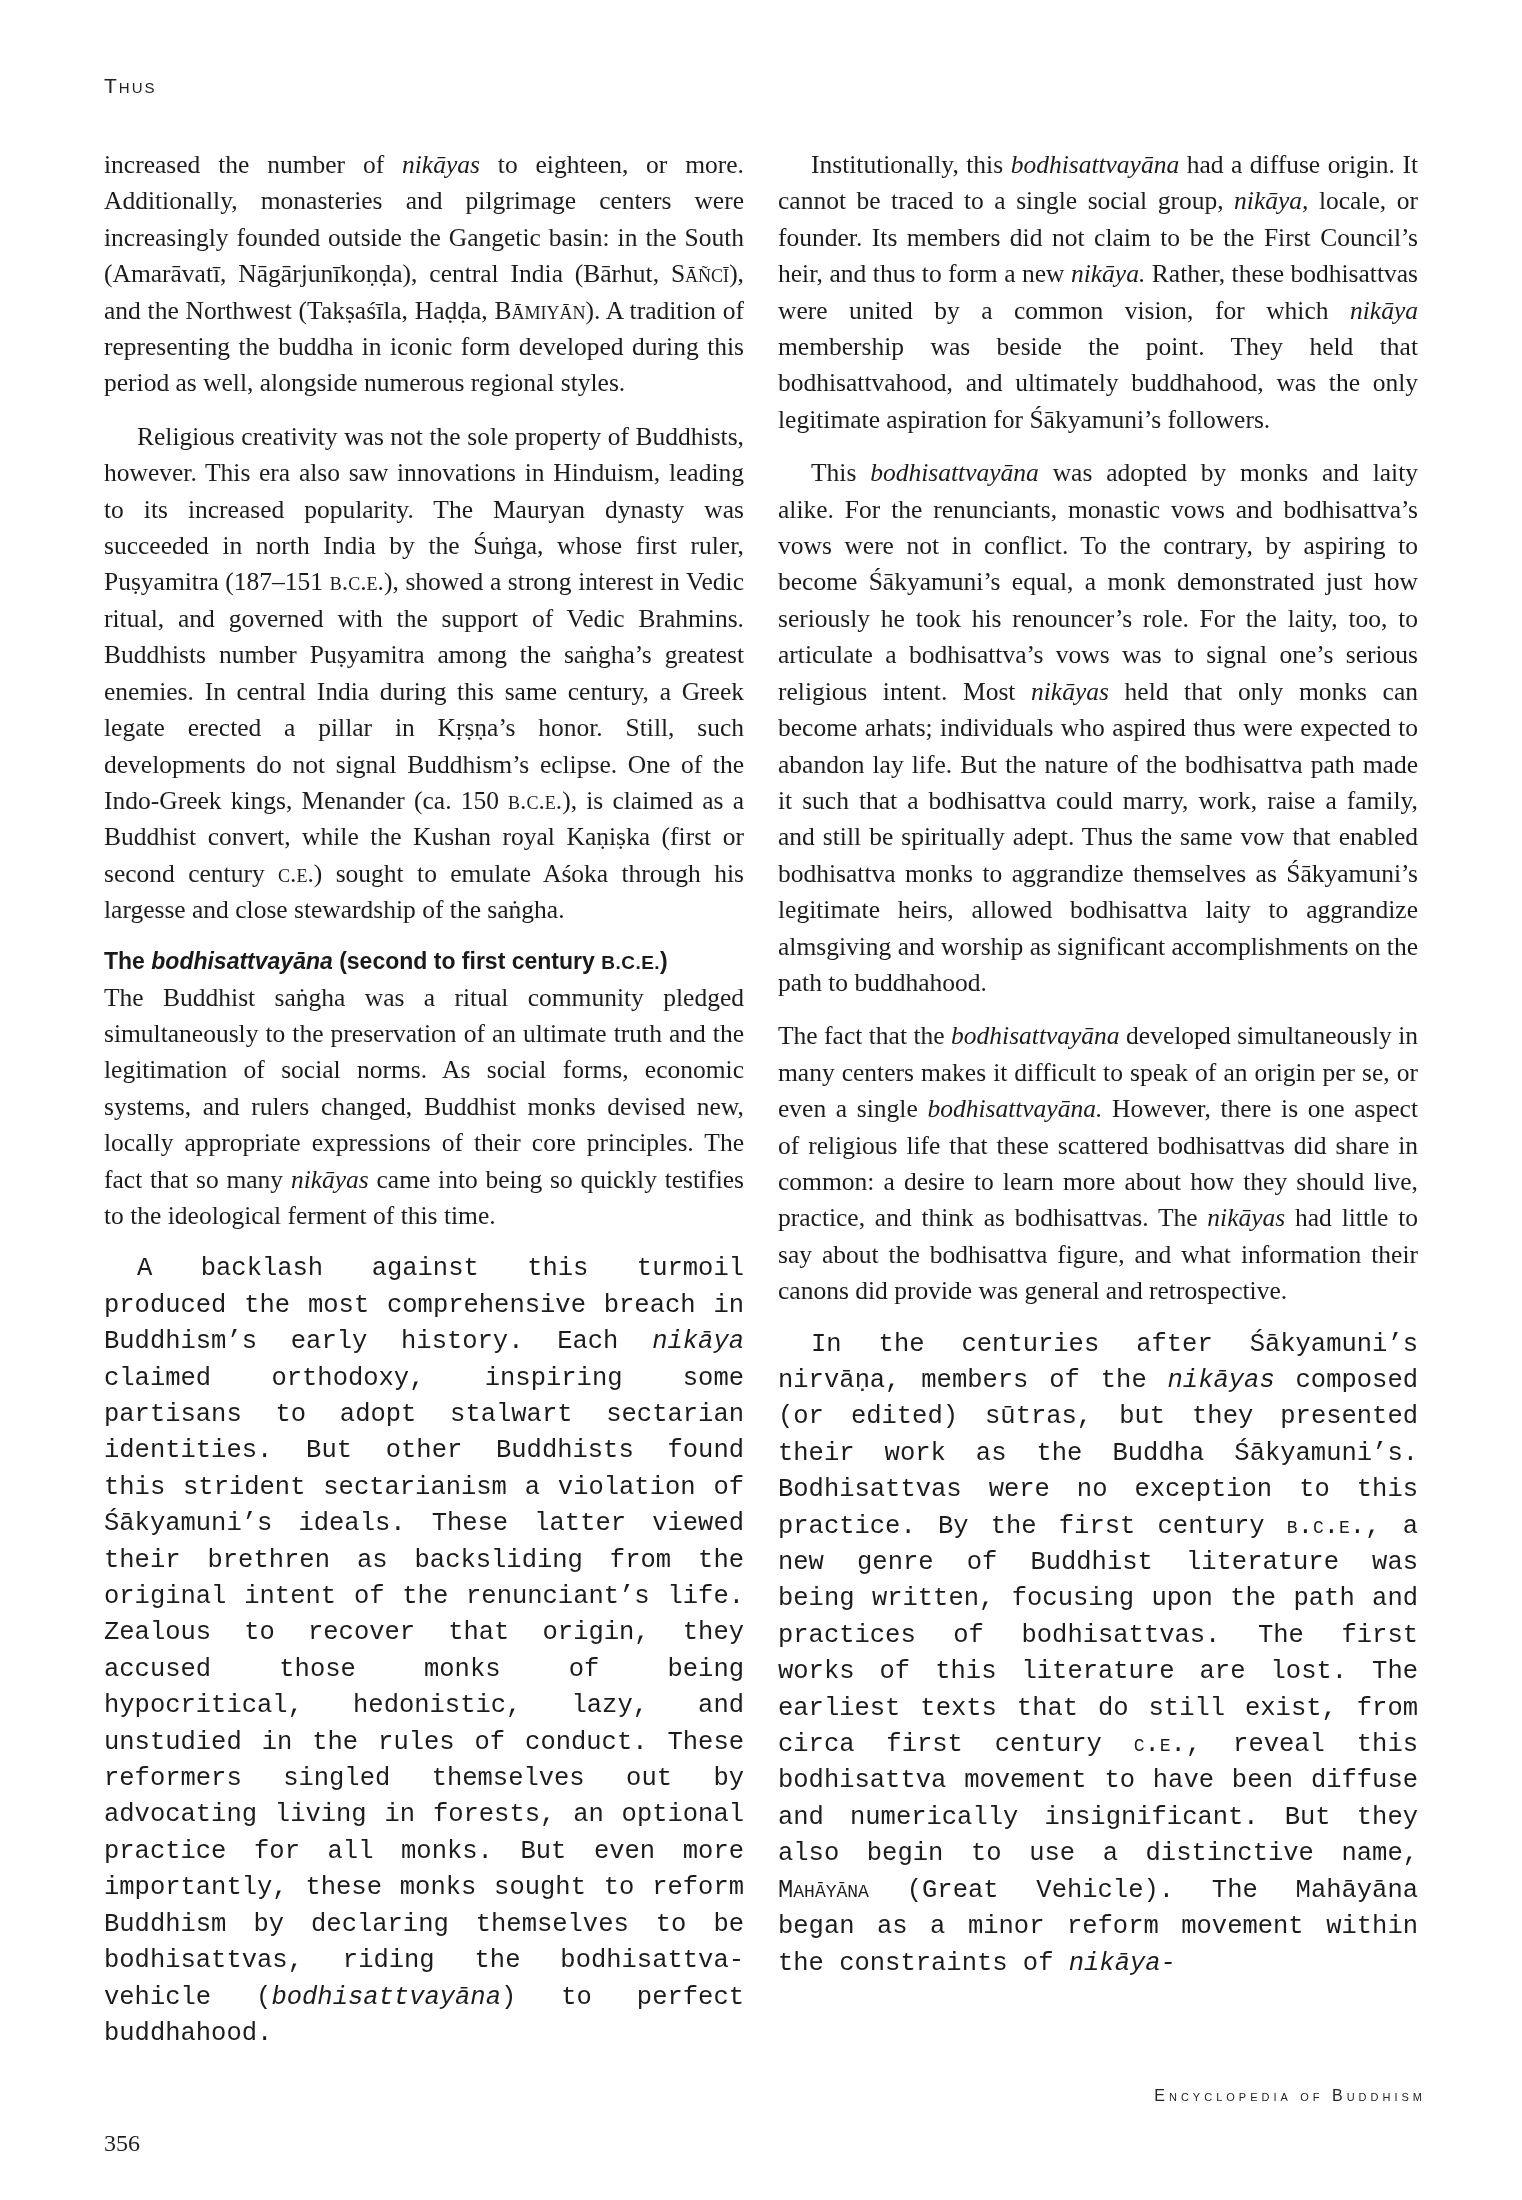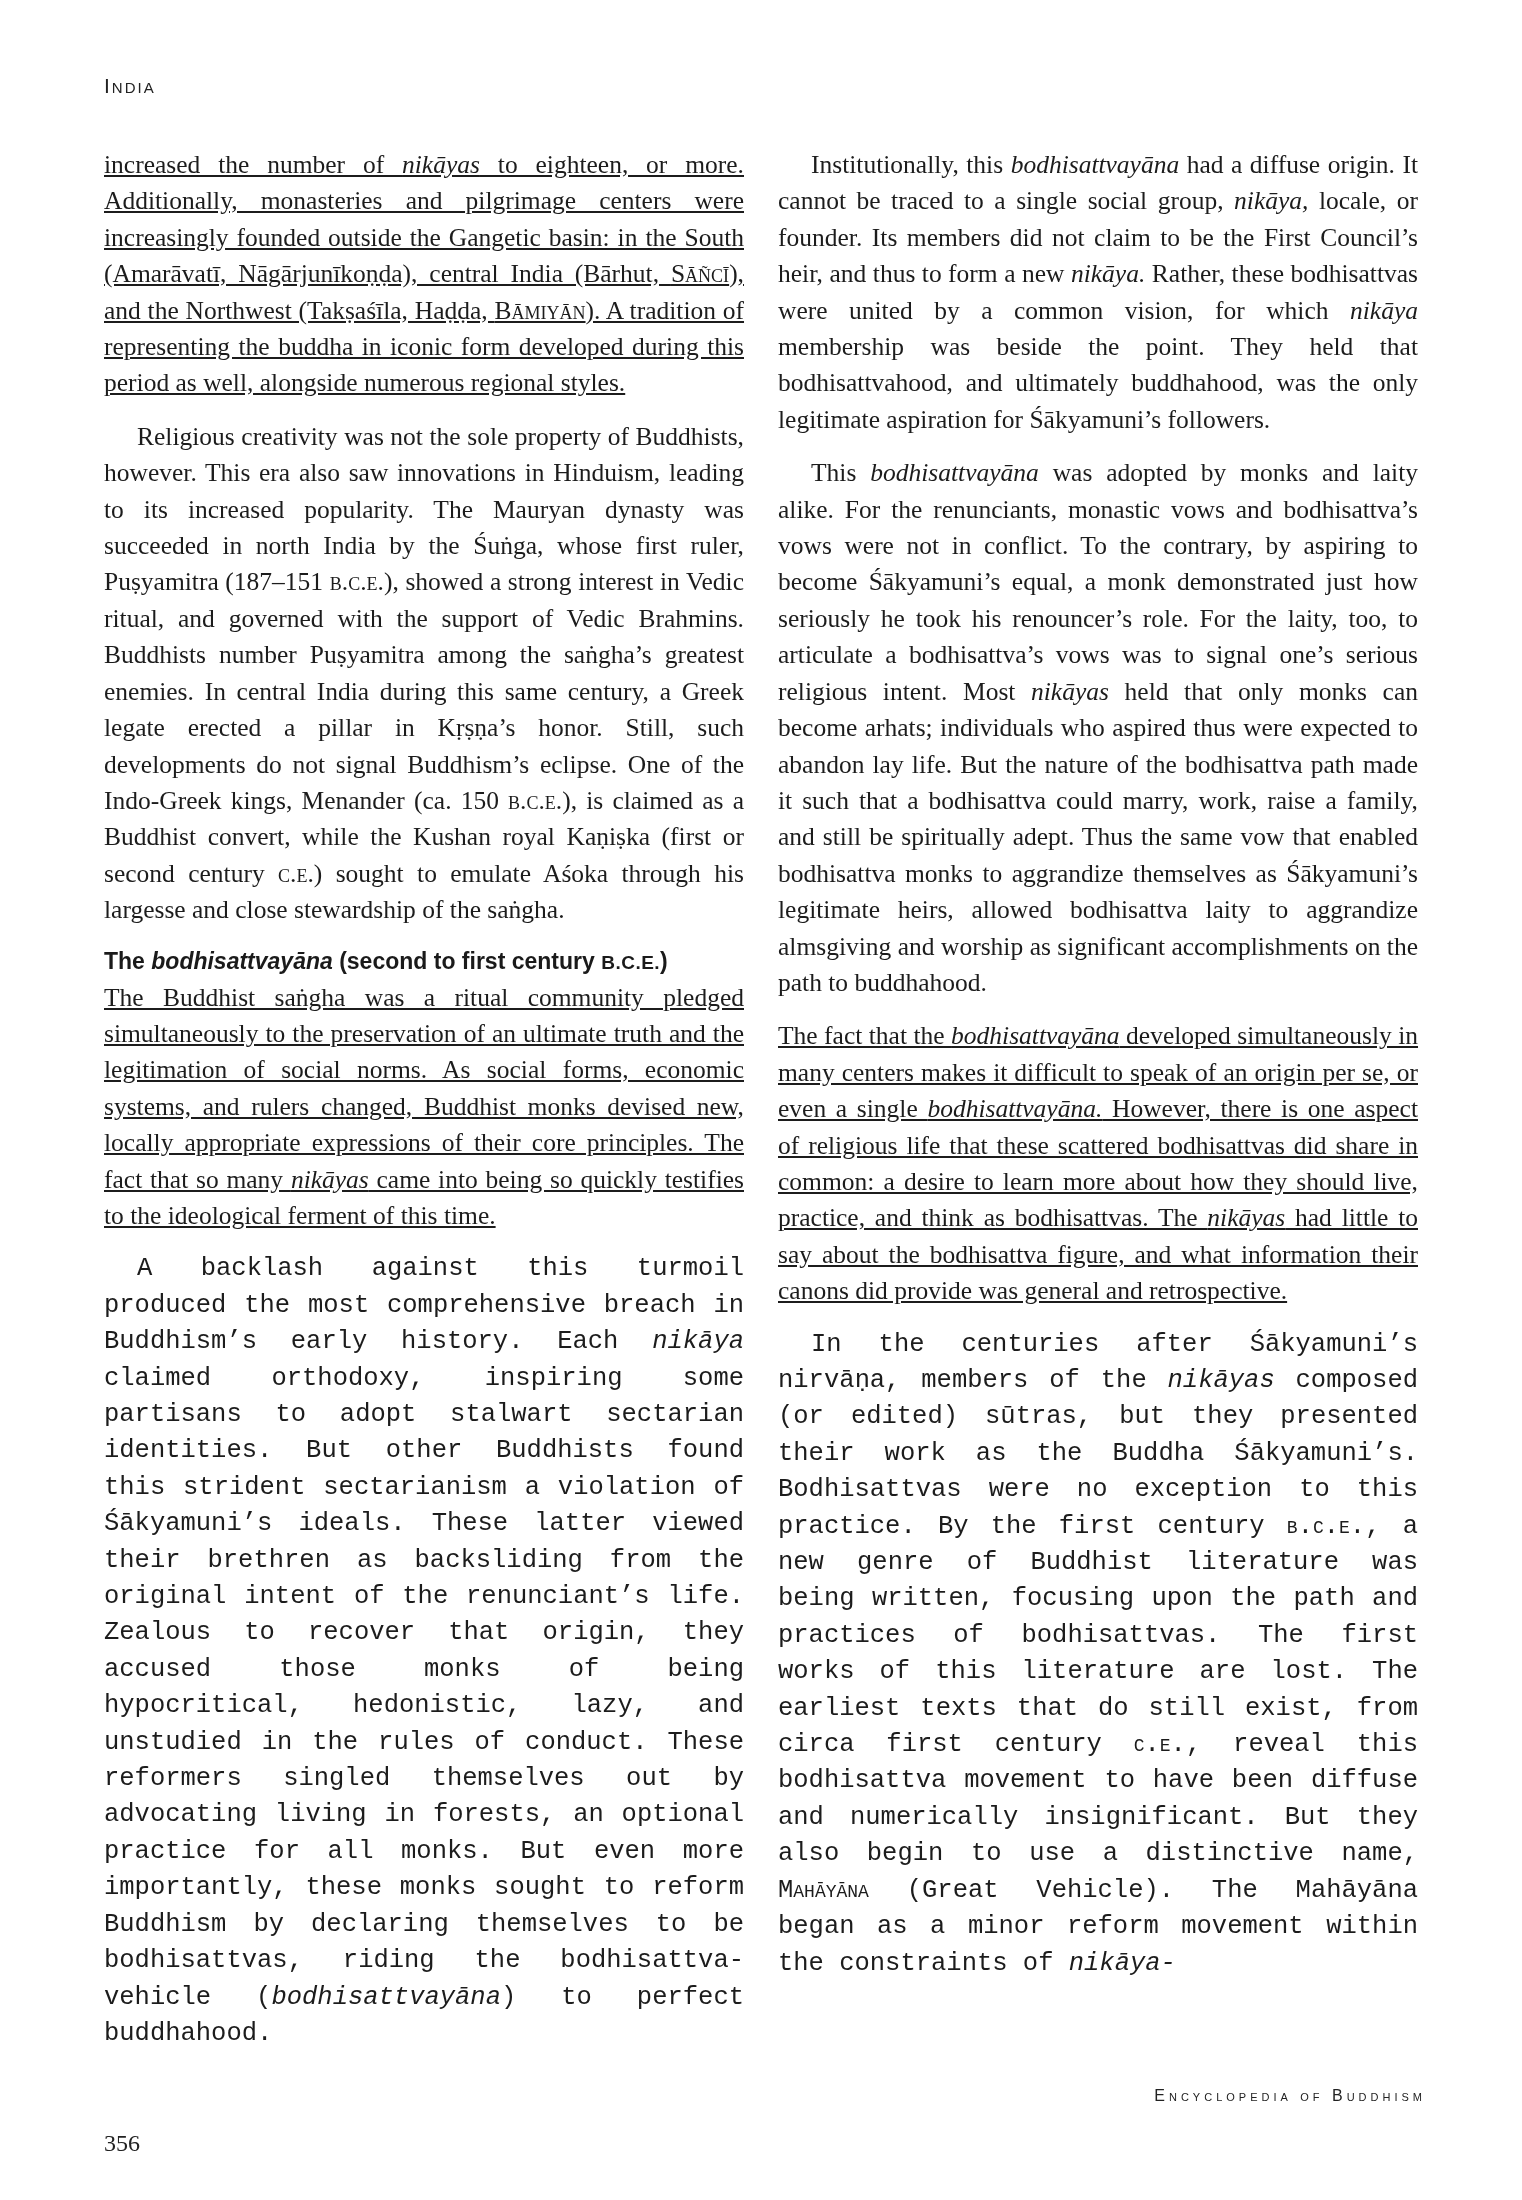--- a/index.html
+++ b/index.html
@@ -15,21 +15,21 @@
     color: #222;
   }
   .column {
     position: absolute; top: 147px; width: 640px;
     font-size: 25.5px; line-height: 36.4px;
     text-align: justify; hyphens: auto;
   }
   .col-left { left: 104px; }
   .col-right { left: 778px; width: 434px; width: 640px; }
   .column p { margin: 0 0 17px 0; text-indent: 33px; }
-  .column p.noindent { text-indent: 0; text-decoration: underline; }
+  .column p.noindent { text-indent: 0; }
   .column p.last { margin-bottom: 0; font-family: Liberation Mono, monospace; }
   .sc { font-variant: small-caps; }
   em { font-style: italic; }
   h3 {
     font-family: "Liberation Sans", "DejaVu Sans", sans-serif;
     font-weight: bold; font-size: 23px; line-height: 30px;
     margin: 16px 0 2px 0; text-align: left; color: #1a1a1a;
   }
   h3 em { font-style: italic; }
   h3 .sc { font-size: 19px; font-variant: normal; text-transform: uppercase; letter-spacing: 0.5px; }
@@ -39,21 +39,21 @@
   }
   .foot-title {
     position: absolute; right: 96px; top: 2087px;
     font-family: "Liberation Sans", "DejaVu Sans", sans-serif;
     font-variant: small-caps; font-size: 16px; letter-spacing: 4px; color: #222;
   }
 </style>
 </head>
 <body>
 
-<div class="running-head">India</div>
+<div class="running-head">Thus</div>
 
 <div class="column col-left">
   <p class="noindent">increased the number of <em>nikāyas</em> to eighteen, or more. Additionally, monasteries and pilgrimage centers were increasingly founded outside the Gangetic basin: in the South (Amarāvatī, Nāgārjunīkoṇḍa), central India (Bārhut, <span class="sc">Sāñcī</span>), and the Northwest (Takṣaśīla, Haḍḍa, <span class="sc">Bāmiyān</span>). A tradition of representing the buddha in iconic form developed during this period as well, alongside numerous regional styles.</p>
   <p>Religious creativity was not the sole property of Buddhists, however. This era also saw innovations in Hinduism, leading to its increased popularity. The Mauryan dynasty was succeeded in north India by the Śuṅga, whose first ruler, Puṣyamitra (187–151 <span class="sc">b.c.e.</span>), showed a strong interest in Vedic ritual, and governed with the support of Vedic Brahmins. Buddhists number Puṣyamitra among the saṅgha’s greatest enemies. In central India during this same century, a Greek legate erected a pillar in Kṛṣṇa’s honor. Still, such developments do not signal Buddhism’s eclipse. One of the Indo-Greek kings, Menander (ca. 150 <span class="sc">b.c.e.</span>), is claimed as a Buddhist convert, while the Kushan royal Kaṇiṣka (first or second century <span class="sc">c.e.</span>) sought to emulate Aśoka through his largesse and close stewardship of the saṅgha.</p>
   <h3>The <em>bodhisattvayāna</em> (second to first century <span class="sc">b.c.e.</span>)</h3>
   <p class="noindent">The Buddhist saṅgha was a ritual community pledged simultaneously to the preservation of an ultimate truth and the legitimation of social norms. As social forms, economic systems, and rulers changed, Buddhist monks devised new, locally appropriate expressions of their core principles. The fact that so many <em>nikāyas</em> came into being so quickly testifies to the ideological ferment of this time.</p>
   <p class="last">A backlash against this turmoil produced the most comprehensive breach in Buddhism’s early history. Each <em>nikāya</em> claimed orthodoxy, inspiring some partisans to adopt stalwart sectarian identities. But other Buddhists found this strident sectarianism a violation of Śākyamuni’s ideals. These latter viewed their brethren as backsliding from the original intent of the renunciant’s life. Zealous to recover that origin, they accused those monks of being hypocritical, hedonistic, lazy, and unstudied in the rules of conduct. These reformers singled themselves out by advocating living in forests, an optional practice for all monks. But even more importantly, these monks sought to reform Buddhism by declaring themselves to be bodhisattvas, riding the bodhisattva-vehicle (<em>bodhisattvayāna</em>) to perfect buddhahood.</p>
 </div>
 
 <div class="column col-right" style="left:778px;width:434px;width:640px;">

